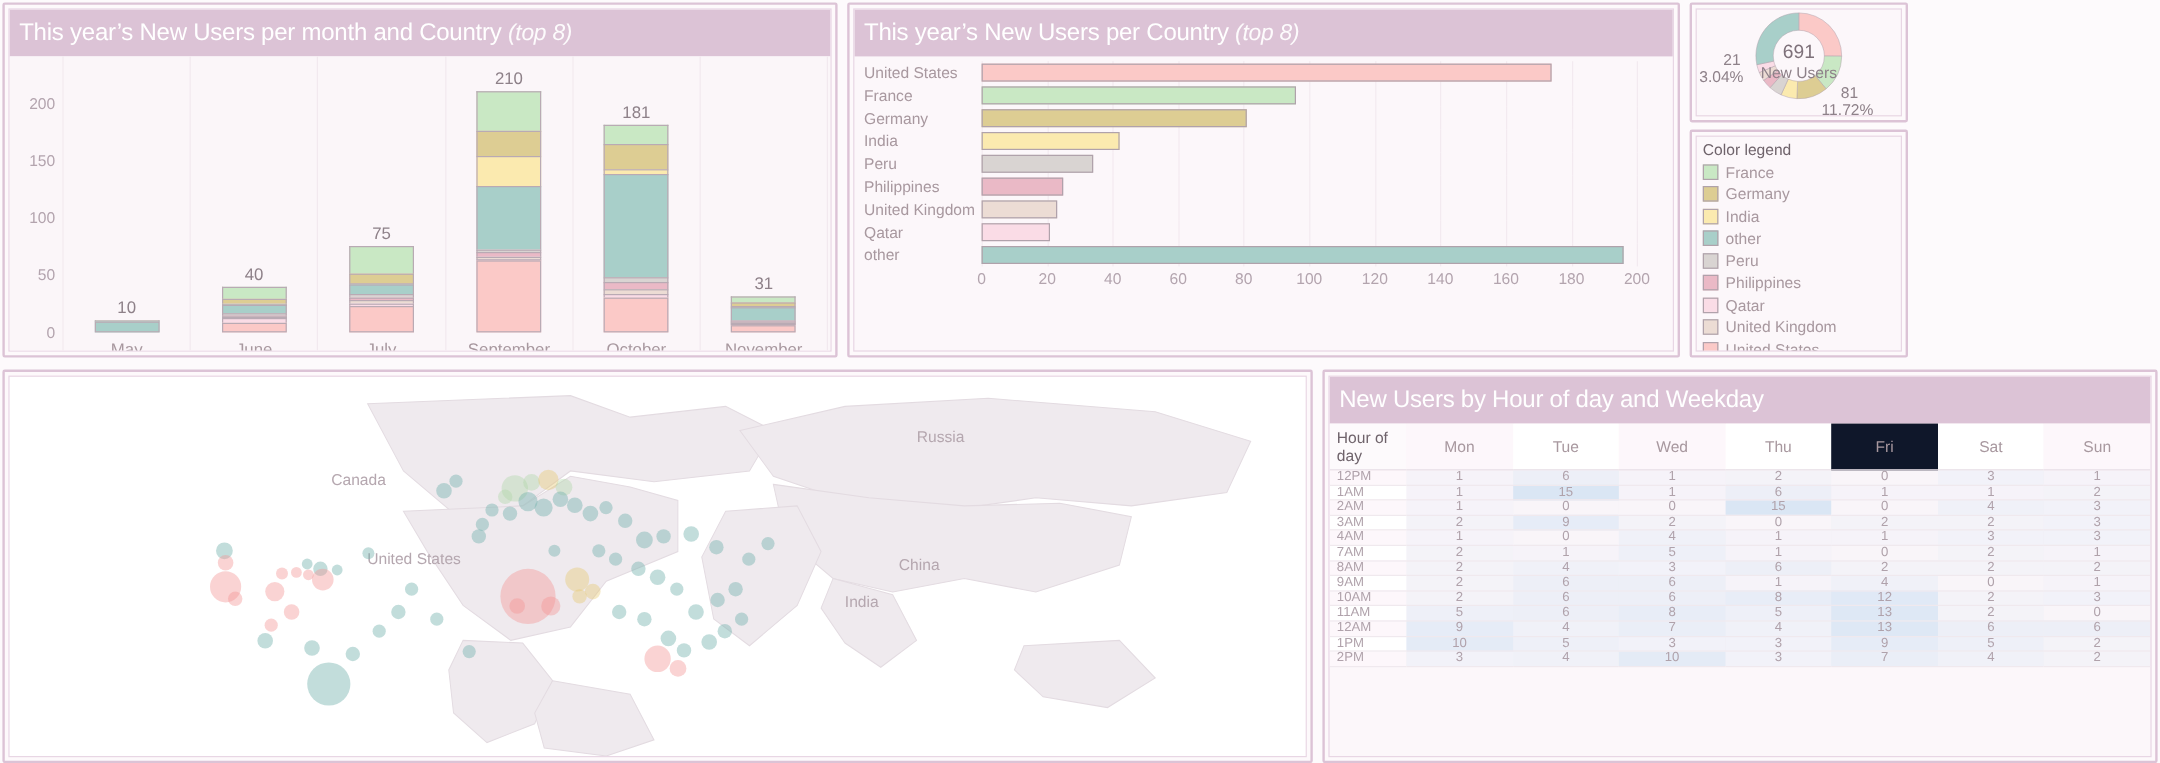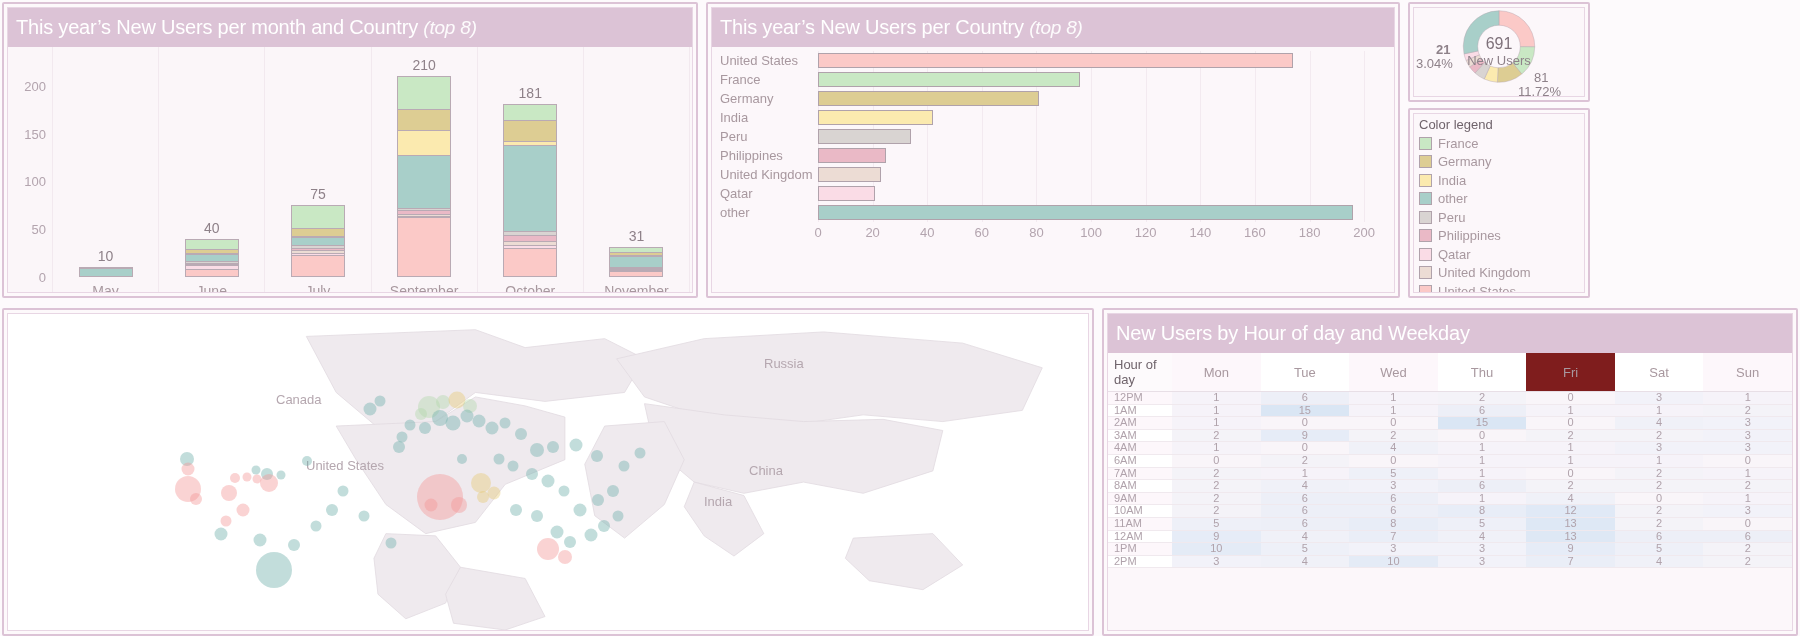--- a/index.html
+++ b/index.html
@@ -422,21 +422,21 @@
             <path d="M64.47653597926126,103.3364605409822 A52,52 0 0 1 51.11174428534927,94.55917028657568 L65.20123217011206,78.98719767084319 A31,31 0 0 0 73.16870414148268,84.21981301481631 Z" fill="#d9d4d2" stroke="#b0a2ab" stroke-width="0.6"></path>
             <path d="M51.11174428534927,94.55917028657568 A52,52 0 0 1 43.32900361363802,85.71844658448828 L60.56152138505344,73.71676623306033 A31,31 0 0 0 65.20123217011206,78.98719767084319 Z" fill="#eab9c6" stroke="#b0a2ab" stroke-width="0.6"></path>
             <path d="M43.32900361363802,85.71844658448828 A52,52 0 0 1 38.09488927937114,76.226229674467 L57.441183993471256,68.05794461362456 A31,31 0 0 0 60.56152138505344,73.71676623306033 Z" fill="#ecdcd4" stroke="#b0a2ab" stroke-width="0.6"></path>
             <path d="M38.09488927937114,76.226229674467 A52,52 0 0 1 35.129789757029535,66.78061732165568 L55.67352850899837,62.426906480217816 A31,31 0 0 0 57.441183993471256,68.05794461362456 Z" fill="#fadce6" stroke="#b0a2ab" stroke-width="0.6"></path>
             <path d="M35.129789757029535,66.78061732165568 A52,52 0 0 1 86.00000000000004,4 L86.00000000000003,25 A31,31 0 0 0 55.67352850899837,62.426906480217816 Z" fill="#a8cfc9" stroke="#b0a2ab" stroke-width="0.6"></path>
           </svg>
         <div class="donut-center">
           <div class="big">691</div>
           <div class="small">New Users</div>
         </div>
-      <div class="dlbl" style="left: 22px; top: 34px; font-weight: bold;">21</div>
+      <div class="dlbl" style="left: 22px; top: 34px;">21</div>
           <div class="dlbl" style="left: 2px; top: 48px;">3.04%</div>
           <div class="dlbl" style="left: 120px; top: 62px;">81</div>
           <div class="dlbl" style="left: 104px; top: 76px;">11.72%</div>
         </div>
     </div>
   </div>
 
   <div class="panel" id="p-legend">
     <div class="panel-inner">
       <div class="legend-title">Color legend</div>
@@ -582,21 +582,21 @@
         <span>New Users by Hour of day and Weekday</span>
       </div>
       <table class="tbl">
         <thead>
           <tr id="thead-row">
               <th class="corner">Hour of day</th>
               <th style="background: rgb(253, 247, 251);">Mon</th>
               <th style="background: rgb(255, 255, 255);">Tue</th>
               <th style="background: rgb(253, 247, 251);">Wed</th>
               <th style="background: rgb(255, 255, 255);">Thu</th>
-              <th style="background: #7f1d1d;">Fri</th>
+              <th style="background: #0f172a;">Fri</th>
               <th style="background: rgb(255, 255, 255);">Sat</th>
               <th style="background: rgb(253, 247, 251);">Sun</th>
             </tr>
         </thead>
         <tbody id="tbody">
             <tr>
               <td class="hr">12PM</td>
               <td style="background: rgba(196, 219, 241, 0.098);">1</td>
               <td style="background: rgba(196, 219, 241, 0.28);">6</td>
               <td style="background: rgba(196, 219, 241, 0.098);">1</td>
@@ -637,30 +637,20 @@
             </tr>
             <tr>
               <td class="hr">4AM</td>
               <td style="background: rgba(196, 219, 241, 0.098);">1</td>
               <td style="background: rgba(196, 219, 241, 0.06);">0</td>
               <td style="background: rgba(196, 219, 241, 0.208);">4</td>
               <td style="background: rgba(196, 219, 241, 0.098);">1</td>
               <td style="background: rgba(196, 219, 241, 0.098);">1</td>
               <td style="background: rgba(196, 219, 241, 0.17);">3</td>
               <td style="background: rgba(196, 219, 241, 0.17);">3</td>
-            </tr>
-            <tr>
-              <td class="hr">6AM</td>
-              <td style="background: rgba(196, 219, 241, 0.06);">0</td>
-              <td style="background: rgba(196, 219, 241, 0.133);">2</td>
-              <td style="background: rgba(196, 219, 241, 0.06);">0</td>
-              <td style="background: rgba(196, 219, 241, 0.098);">1</td>
-              <td style="background: rgba(196, 219, 241, 0.098);">1</td>
-              <td style="background: rgba(196, 219, 241, 0.098);">1</td>
-              <td style="background: rgba(196, 219, 241, 0.06);">0</td>
             </tr>
             <tr>
               <td class="hr">7AM</td>
               <td style="background: rgba(196, 219, 241, 0.133);">2</td>
               <td style="background: rgba(196, 219, 241, 0.098);">1</td>
               <td style="background: rgba(196, 219, 241, 0.243);">5</td>
               <td style="background: rgba(196, 219, 241, 0.098);">1</td>
               <td style="background: rgba(196, 219, 241, 0.06);">0</td>
               <td style="background: rgba(196, 219, 241, 0.133);">2</td>
               <td style="background: rgba(196, 219, 241, 0.098);">1</td>

